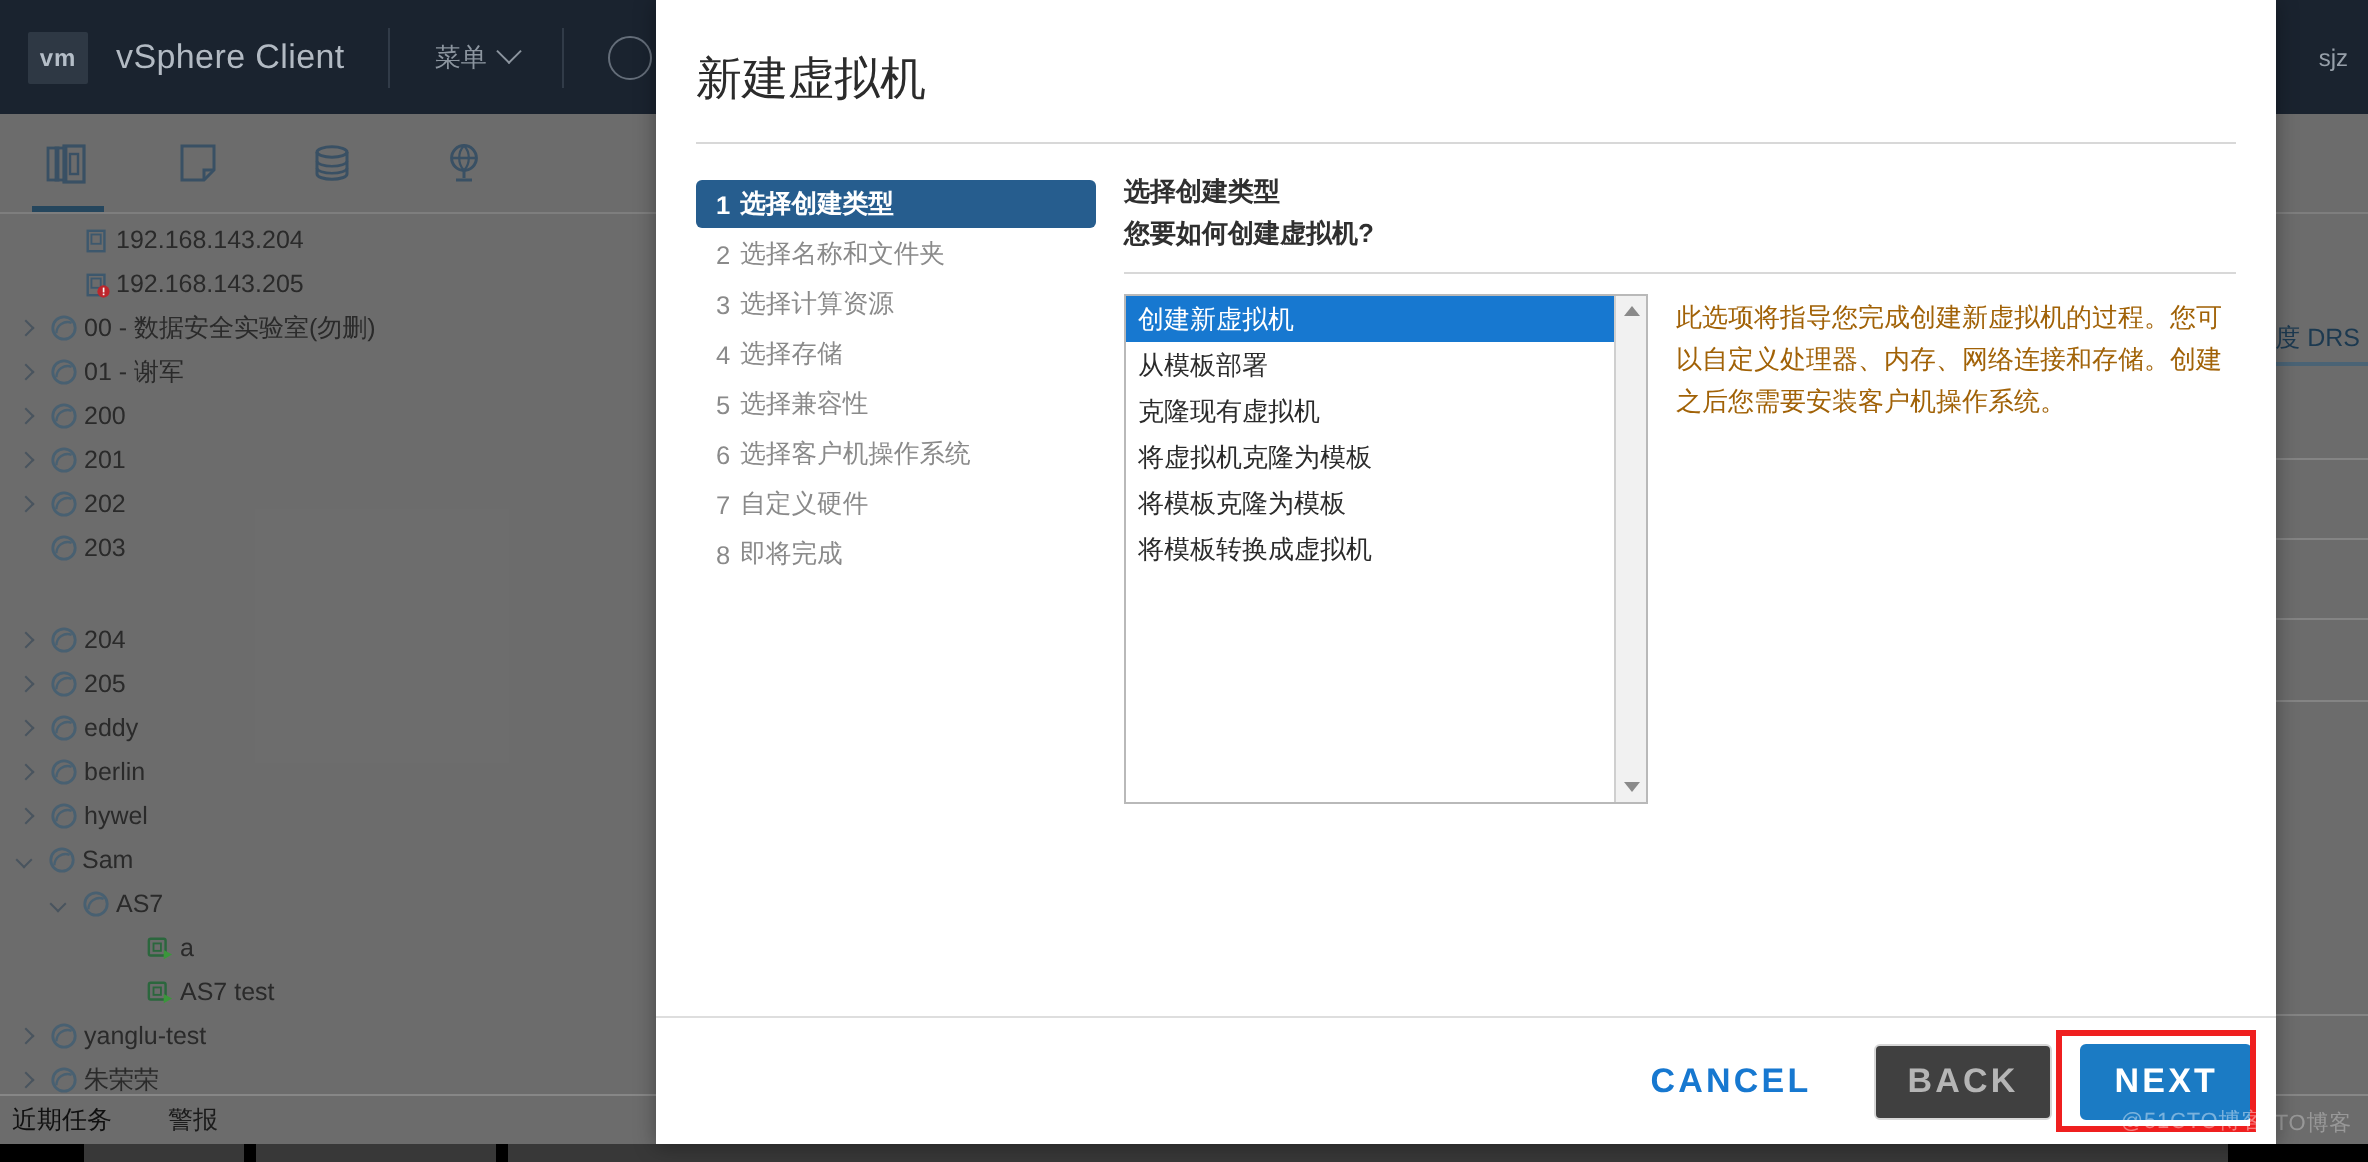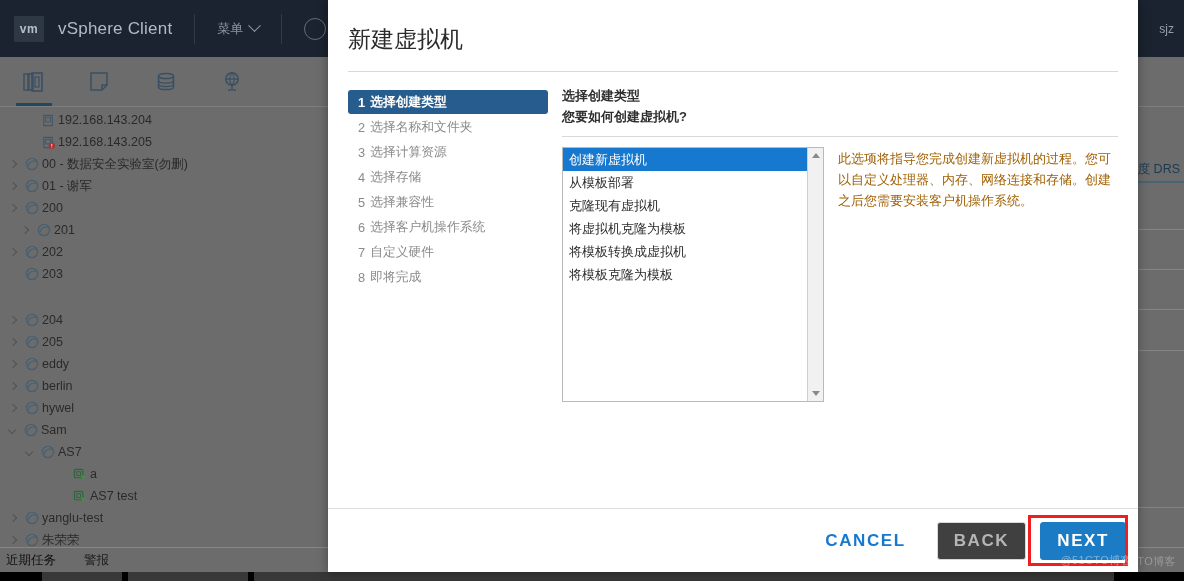--- a/index.html
+++ b/index.html
@@ -332,21 +332,21 @@
             <i></i>
           </span>
           <span class="tr-icon">
             <svg width="14" height="14" viewBox="0 0 14 14">
               <circle cx="7" cy="7" r="5.6" fill="none" stroke="#4a6274" stroke-width="1.4"></circle>
               <path d="M3.2 9.6 A5.6 5.6 0 0 1 10.8 4.4" fill="none" stroke="#4a6274" stroke-width="1.2"></path>
             </svg>
           </span>
           <span class="tr-label">200</span>
         </div>
-        <div class="tr-row" style="padding-left: 16px;">
+        <div class="tr-row" style="padding-left: 4px;">
           <span class="tr-arrow">
             <i></i>
           </span>
           <span class="tr-icon">
             <svg width="14" height="14" viewBox="0 0 14 14">
               <circle cx="7" cy="7" r="5.6" fill="none" stroke="#4a6274" stroke-width="1.4"></circle>
               <path d="M3.2 9.6 A5.6 5.6 0 0 1 10.8 4.4" fill="none" stroke="#4a6274" stroke-width="1.2"></path>
             </svg>
           </span>
           <span class="tr-label">201</span>
@@ -570,22 +570,22 @@
         <div class="pane-h2">您要如何创建虚拟机?</div>
         <div class="pane-rule"></div>
 
         <div class="pane-cols">
           <div class="listbox">
             <div class="listbox-inner">
                 <div class="opt selected">创建新虚拟机</div>
                 <div class="opt">从模板部署</div>
                 <div class="opt">克隆现有虚拟机</div>
                 <div class="opt">将虚拟机克隆为模板</div>
+                <div class="opt">将模板克隆为模板</div>
                 <div class="opt">将模板转换成虚拟机</div>
-                <div class="opt">将模板克隆为模板</div>
               </div>
             <div class="sbar">
               <div class="arw up">
                   <span class="tri-up"></span>
                 </div>
               <div class="arw down">
                   <span class="tri-dn"></span>
                 </div>
             </div>
           </div>

